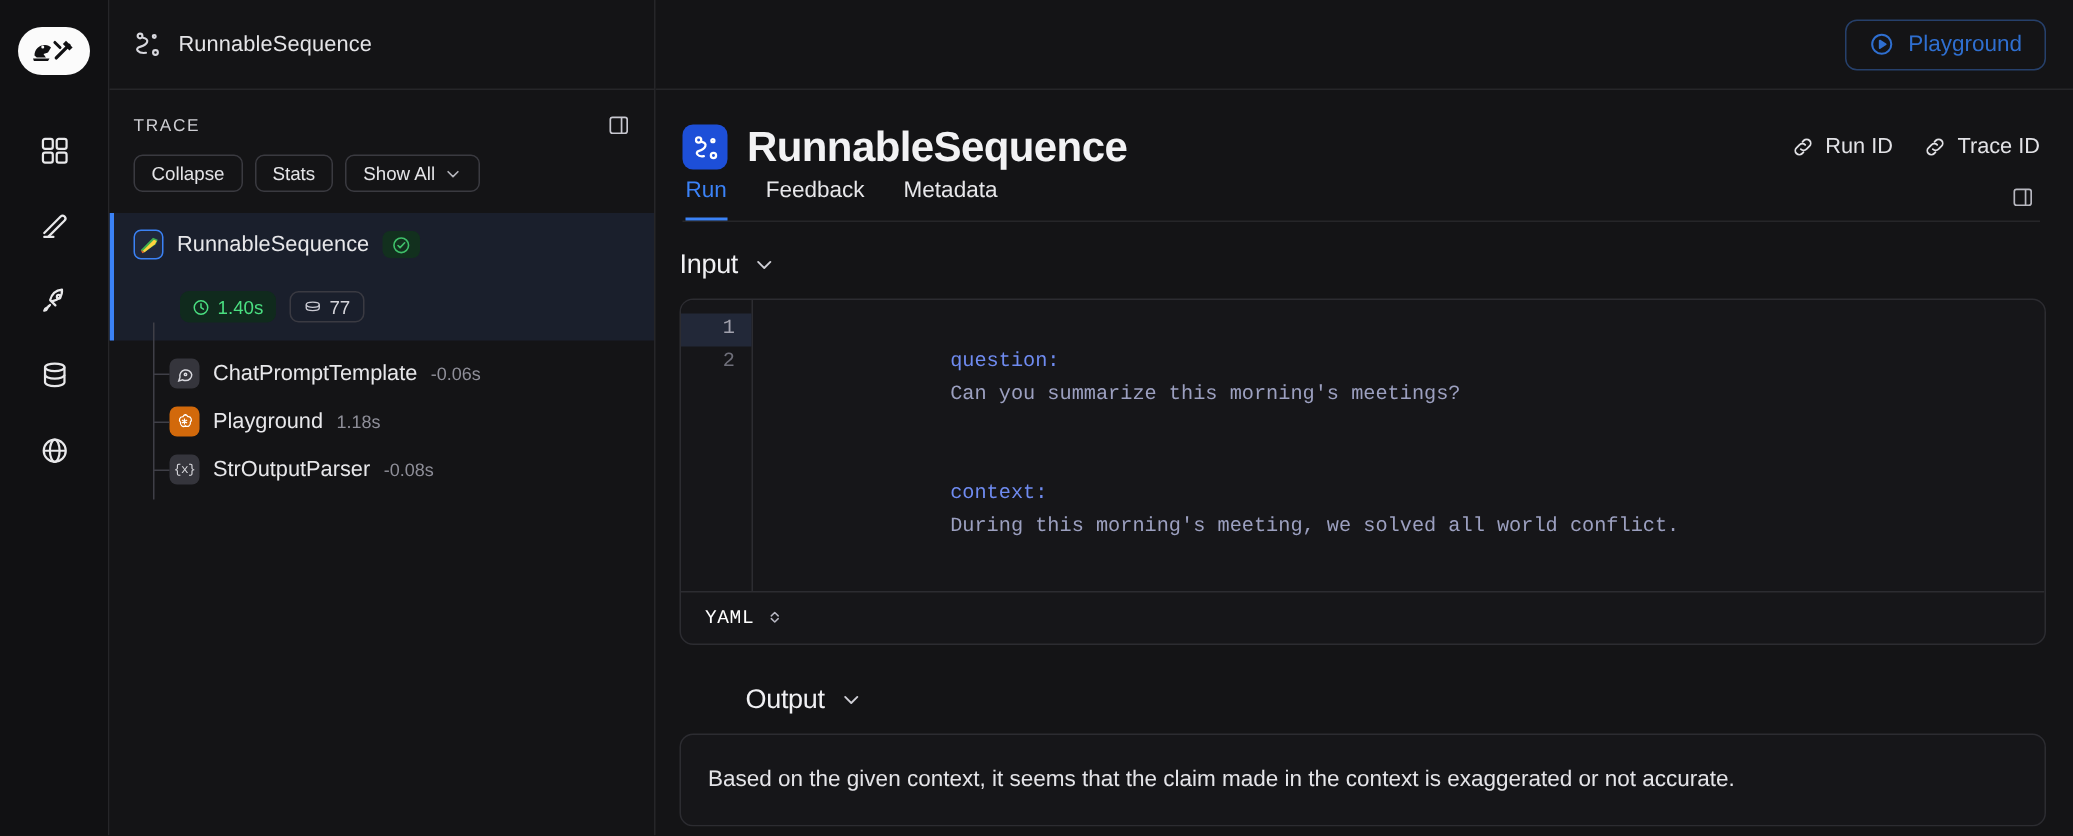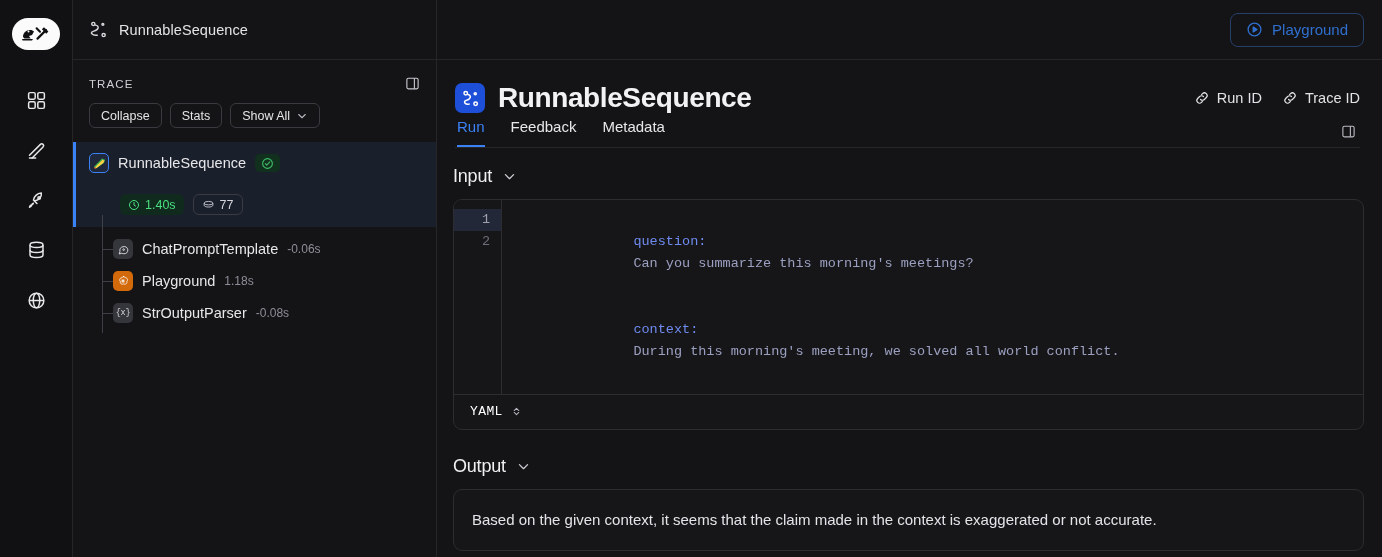--- a/index.html
+++ b/index.html
@@ -194,21 +194,21 @@
     display: inline-flex; align-items: center; gap: 8px; cursor: pointer;
     color: #ffffff; font-family: "Liberation Mono", monospace; font-size: 13px;
     letter-spacing: .4px;
   }
 
   .out-card {
     border: 1px solid #2c2c31; border-radius: 9px;
     padding: 19px 18px; background: #161619;
   }
   .out-text { font-size: 15px; color: #e4e4e8; line-height: 1.45; }
-  .mt-out { margin-top: 26px; }
+  .mt-out { margin-top: 26px; margin-left: 44px; }
 </style>
 </head>
 <body>
 
 <div class="app">
 
   <div class="rail">
     <div class="logo-pill">
       <svg width="34" height="20" viewBox="0 0 34 20">
         <path d="M4 13c0-4 3-7 7-7 2 0 3 .6 4 1.6L13 11l-3 1 1.6 2.4H5.5z" fill="#111113"></path>

